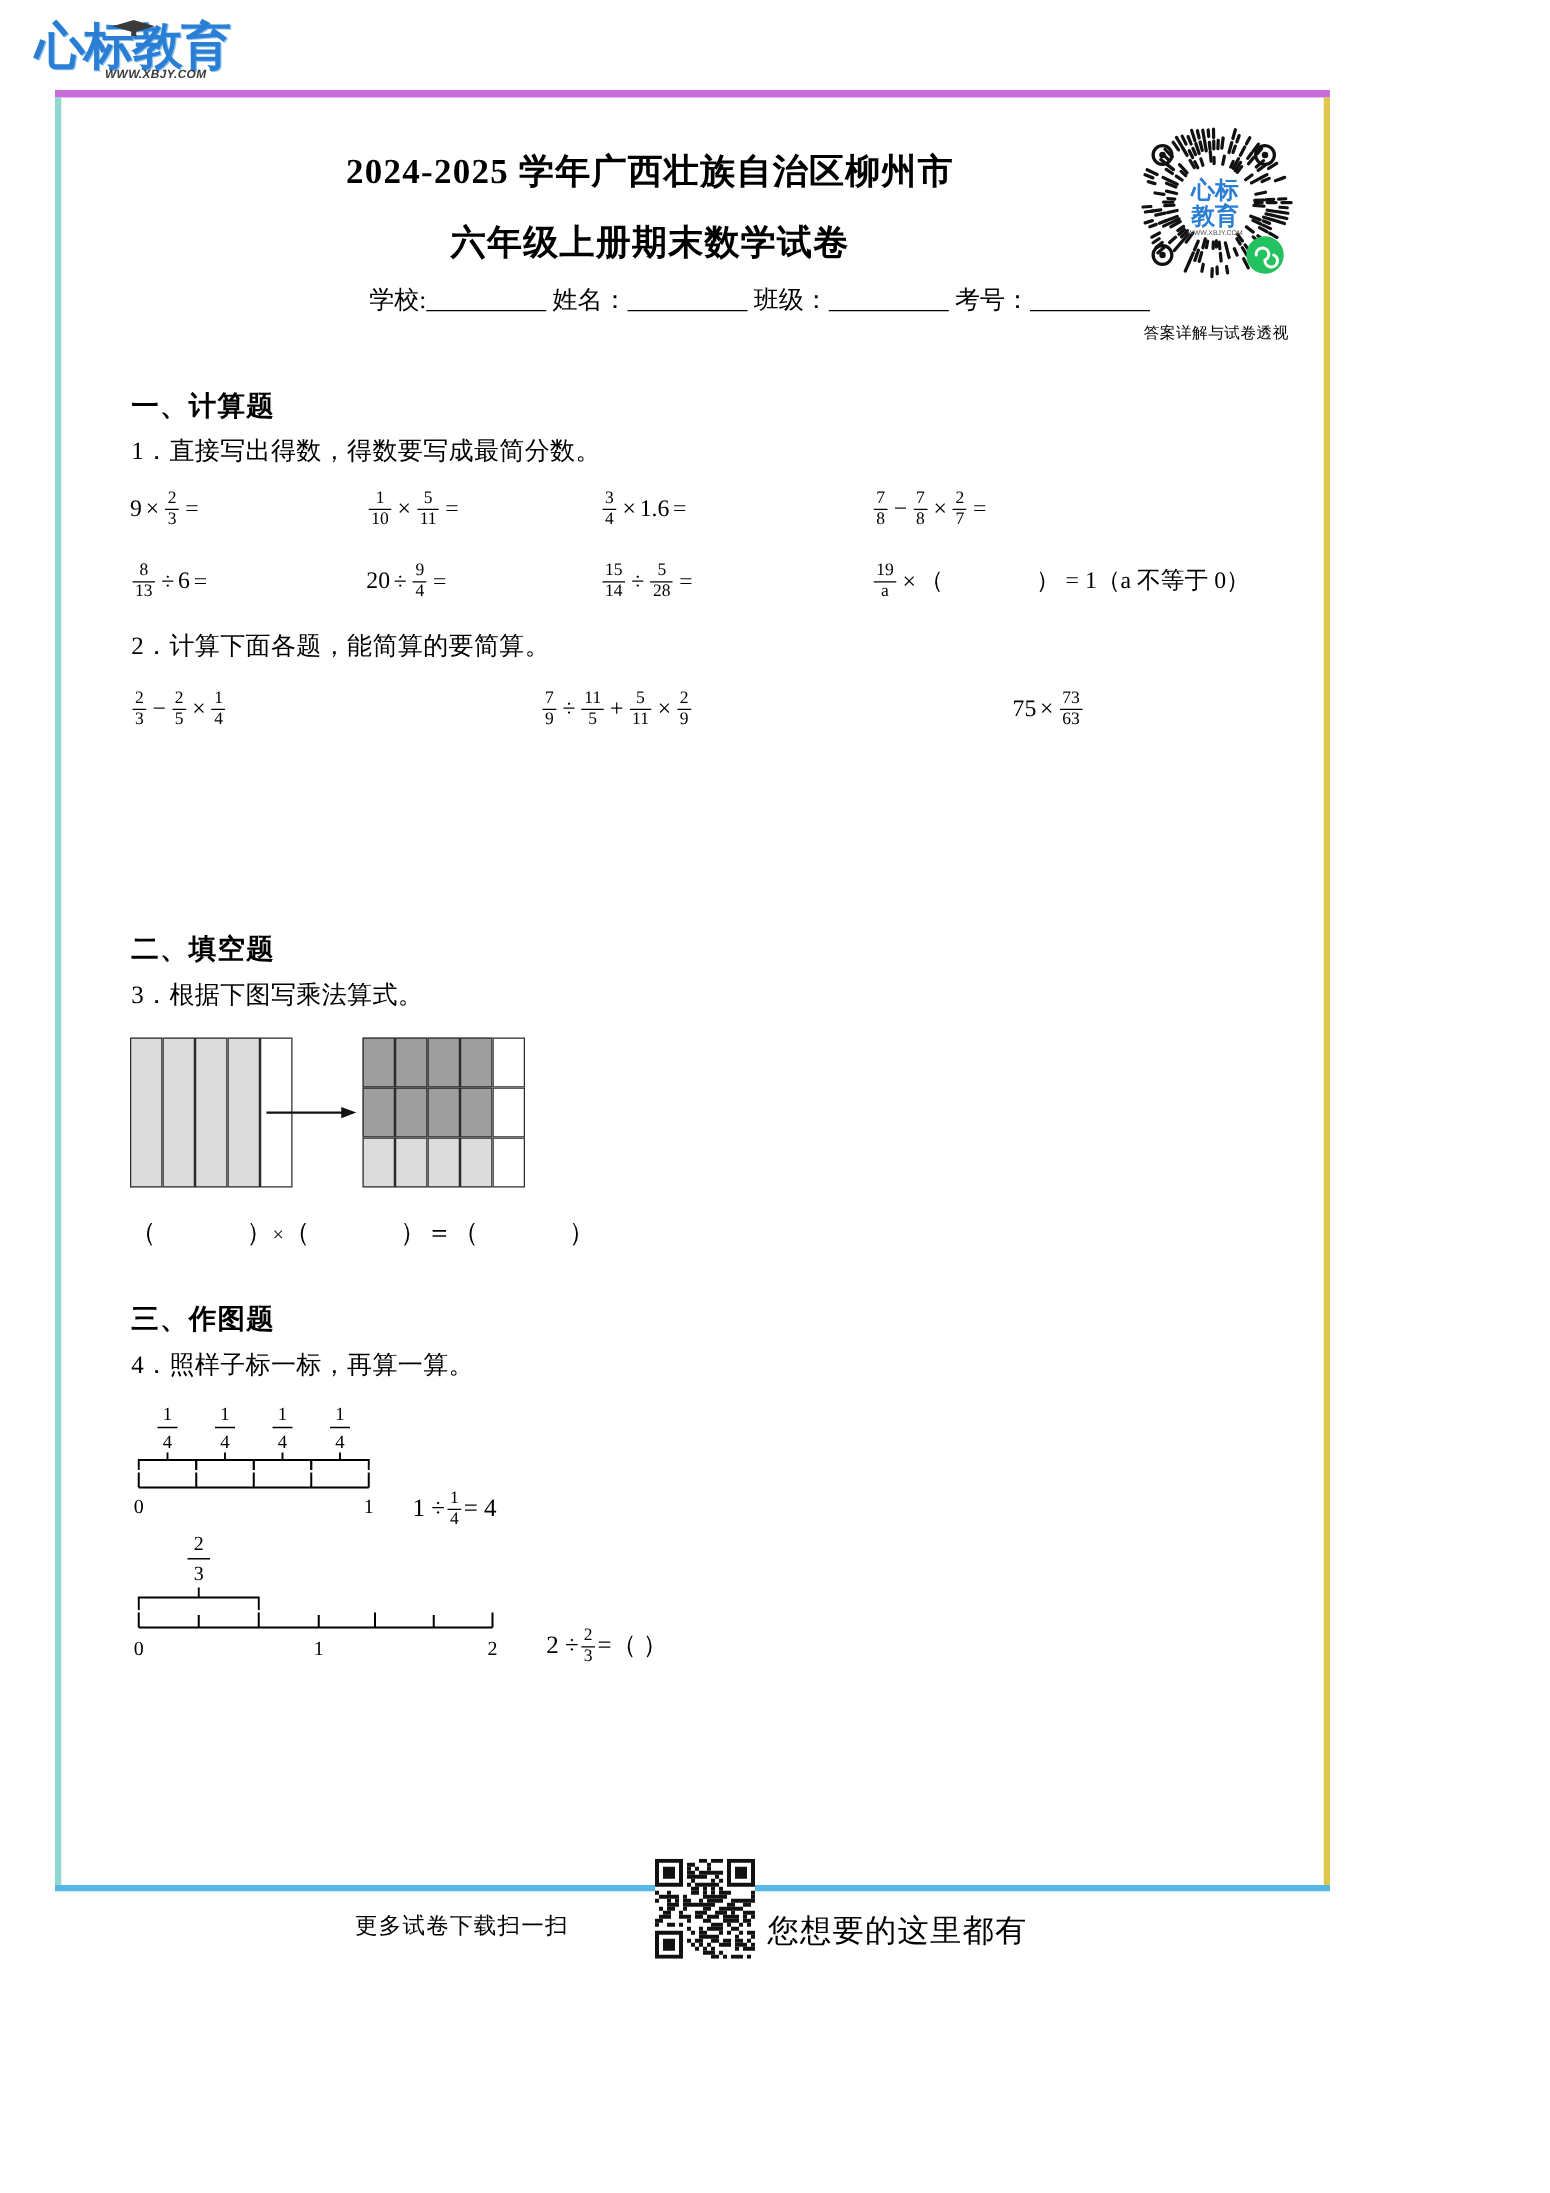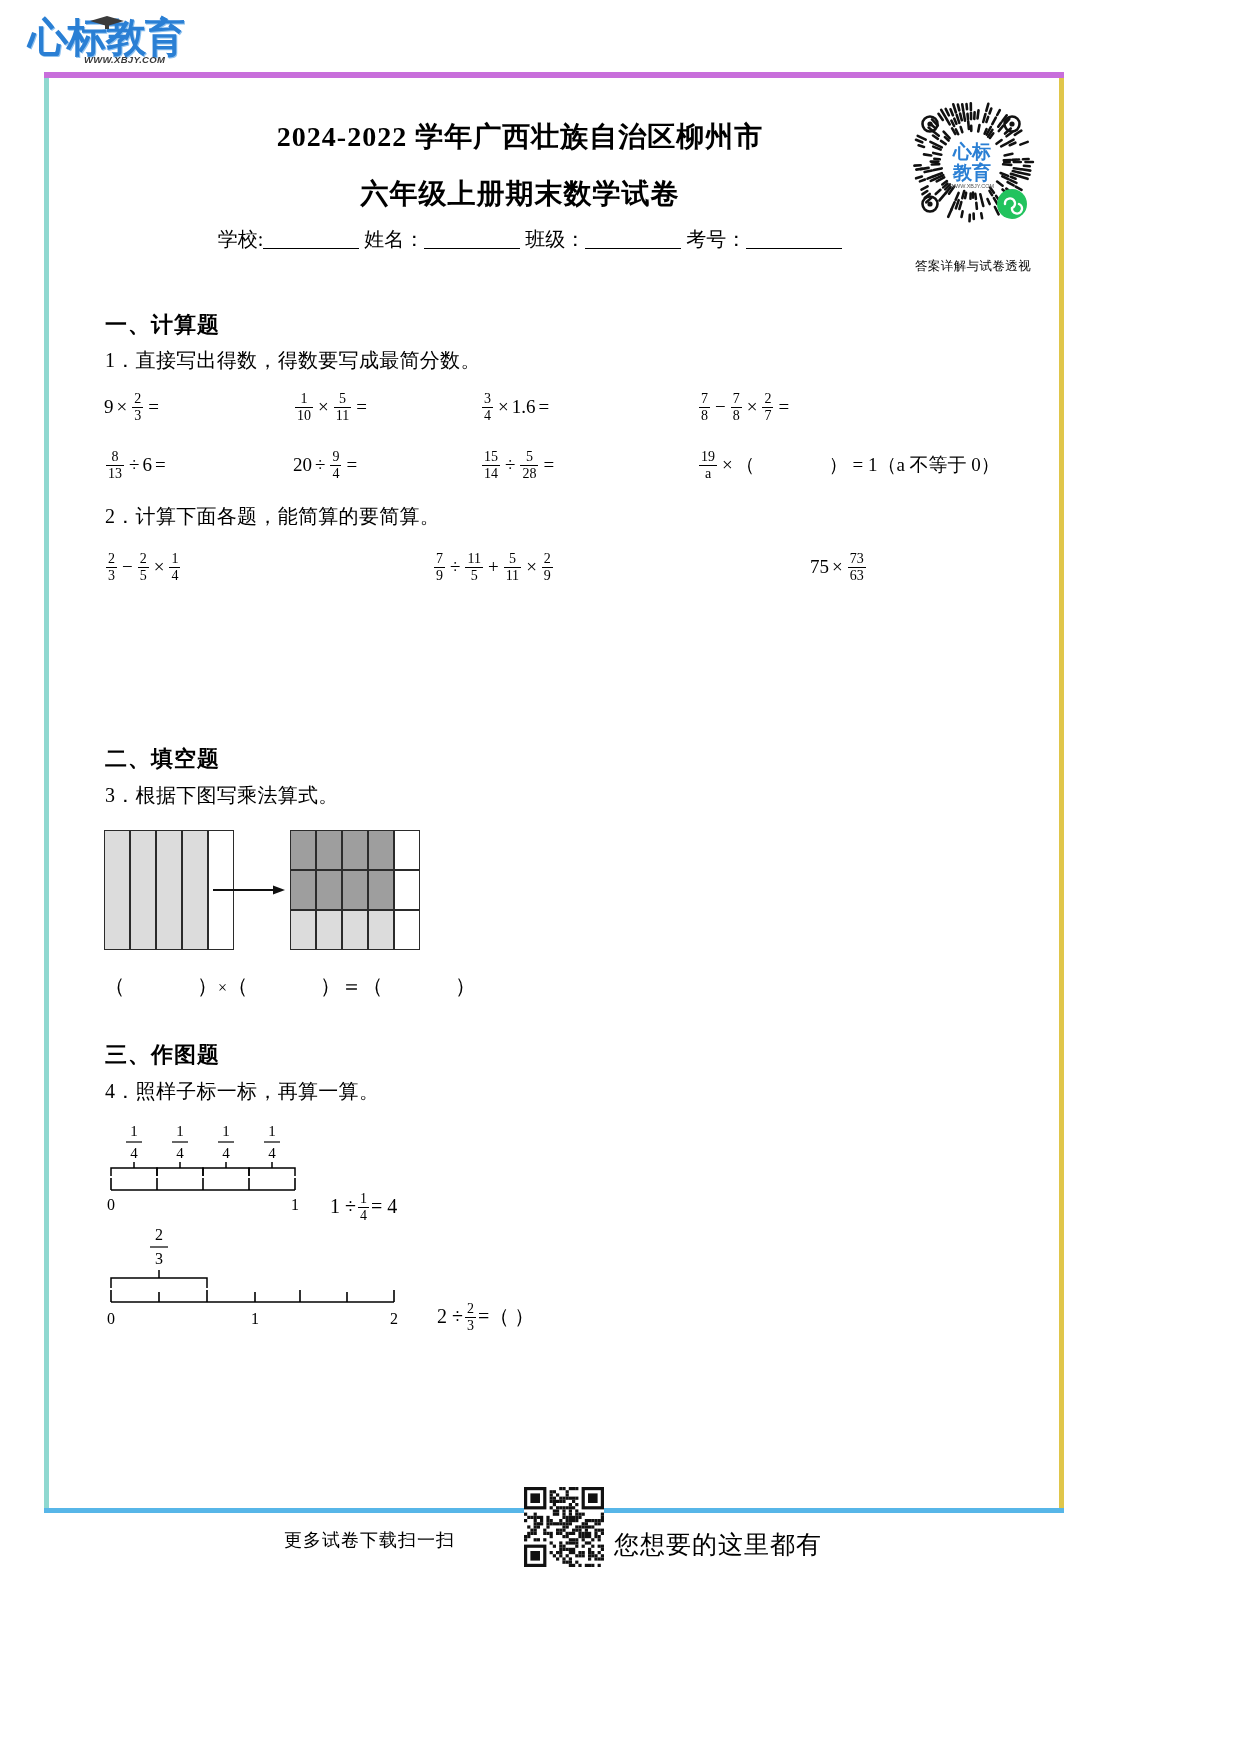--- a/index.html
+++ b/index.html
@@ -69,21 +69,21 @@
     font-weight: bold; font-size: 28px; letter-spacing: 1px;
   }
   .title2 {
     position: absolute; left: 140px; top: 175px; width: 760px;
     text-align: center;
     font-family: "Liberation Serif", serif;
     font-weight: bold; font-size: 28px; letter-spacing: 1px;
   }
   .infoline {
     position: absolute; left: 140px; top: 226px; width: 780px;
-    text-align: center; font-size: 20px; white-space: nowrap;
+    text-align: right; font-size: 20px; white-space: nowrap;
   }
   .infoline .blank {
     display: inline-block; border-bottom: 1.5px solid #000;
     width: 96px; height: 20px; vertical-align: -3px;
   }
 
   
   .qr-wrap {
     position: absolute; left: 908px; top: 100px; width: 128px; height: 128px;
   }
@@ -156,21 +156,21 @@
     <div class="logo-text">心标教育</div>
     <div class="logo-url">WWW.XBJY.COM</div>
   </div>
 </div>
 
 <div class="frame-top"></div>
 <div class="frame-left"></div>
 <div class="frame-right"></div>
 <div class="frame-bottom"></div>
 
-<div class="title1">2024-2022 学年广西壮族自治区柳州市</div>
+<div class="title1">2024-2025 学年广西壮族自治区柳州市</div>
 <div class="title2">六年级上册期末数学试卷</div>
 
 <div class="infoline">
   <span>学校:</span><span class="blank"></span>
   <span>姓名：</span><span class="blank"></span>
   <span>班级：</span><span class="blank"></span>
   <span>考号：</span><span class="blank"></span>
 </div>
 
 <div class="qr-wrap">

